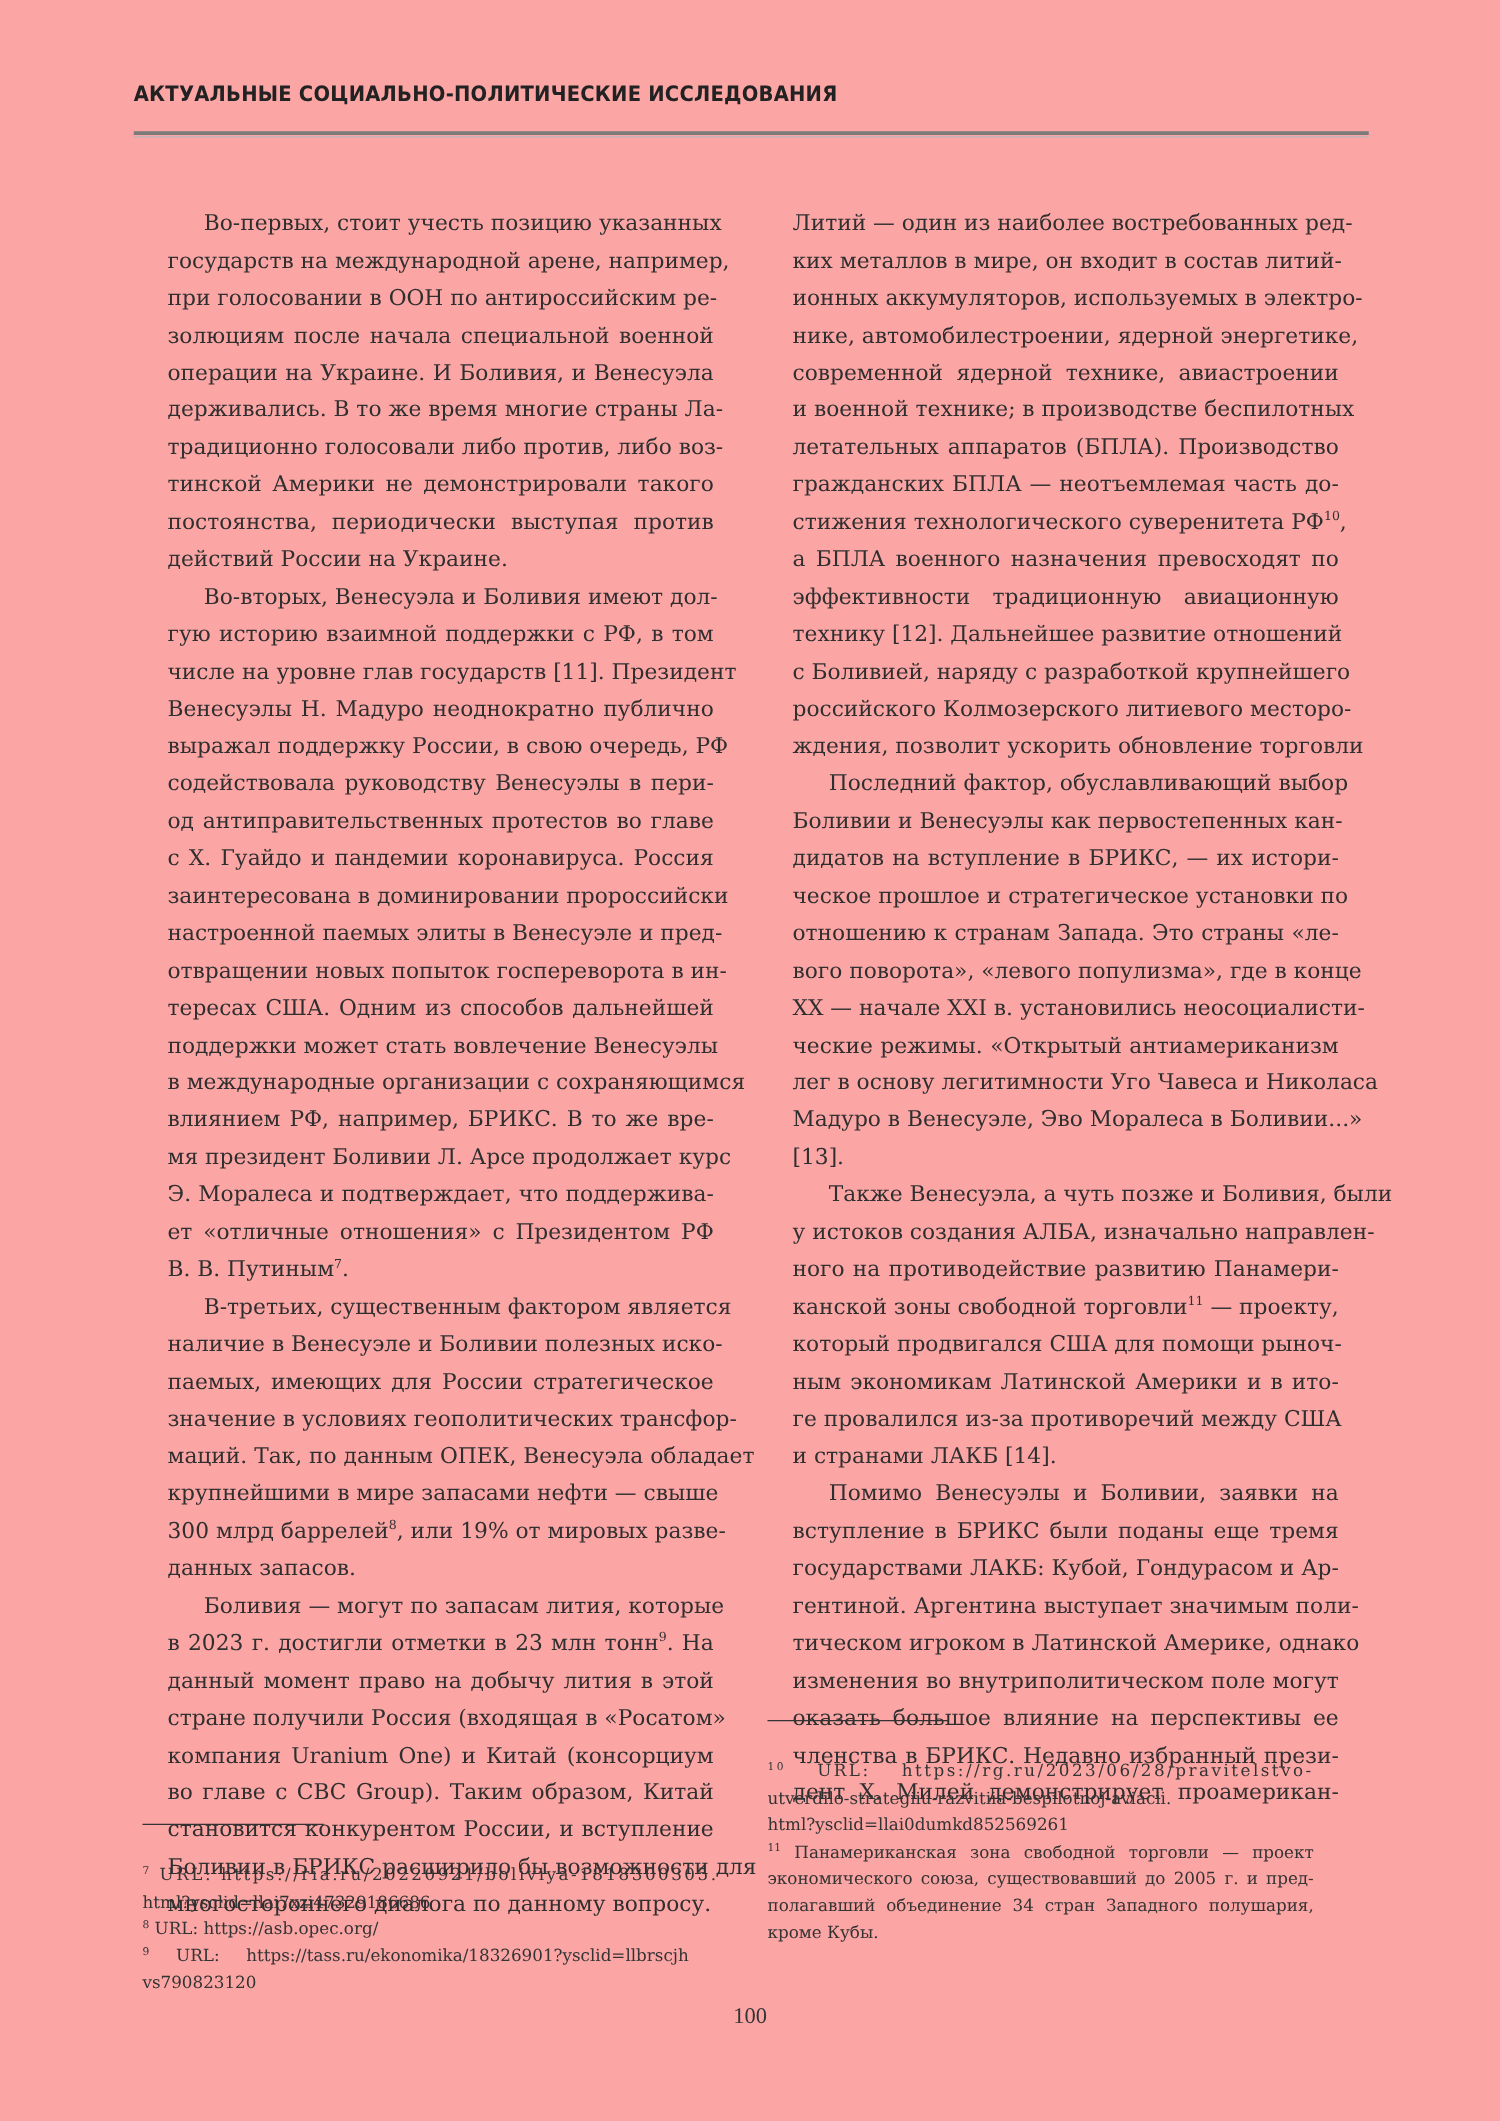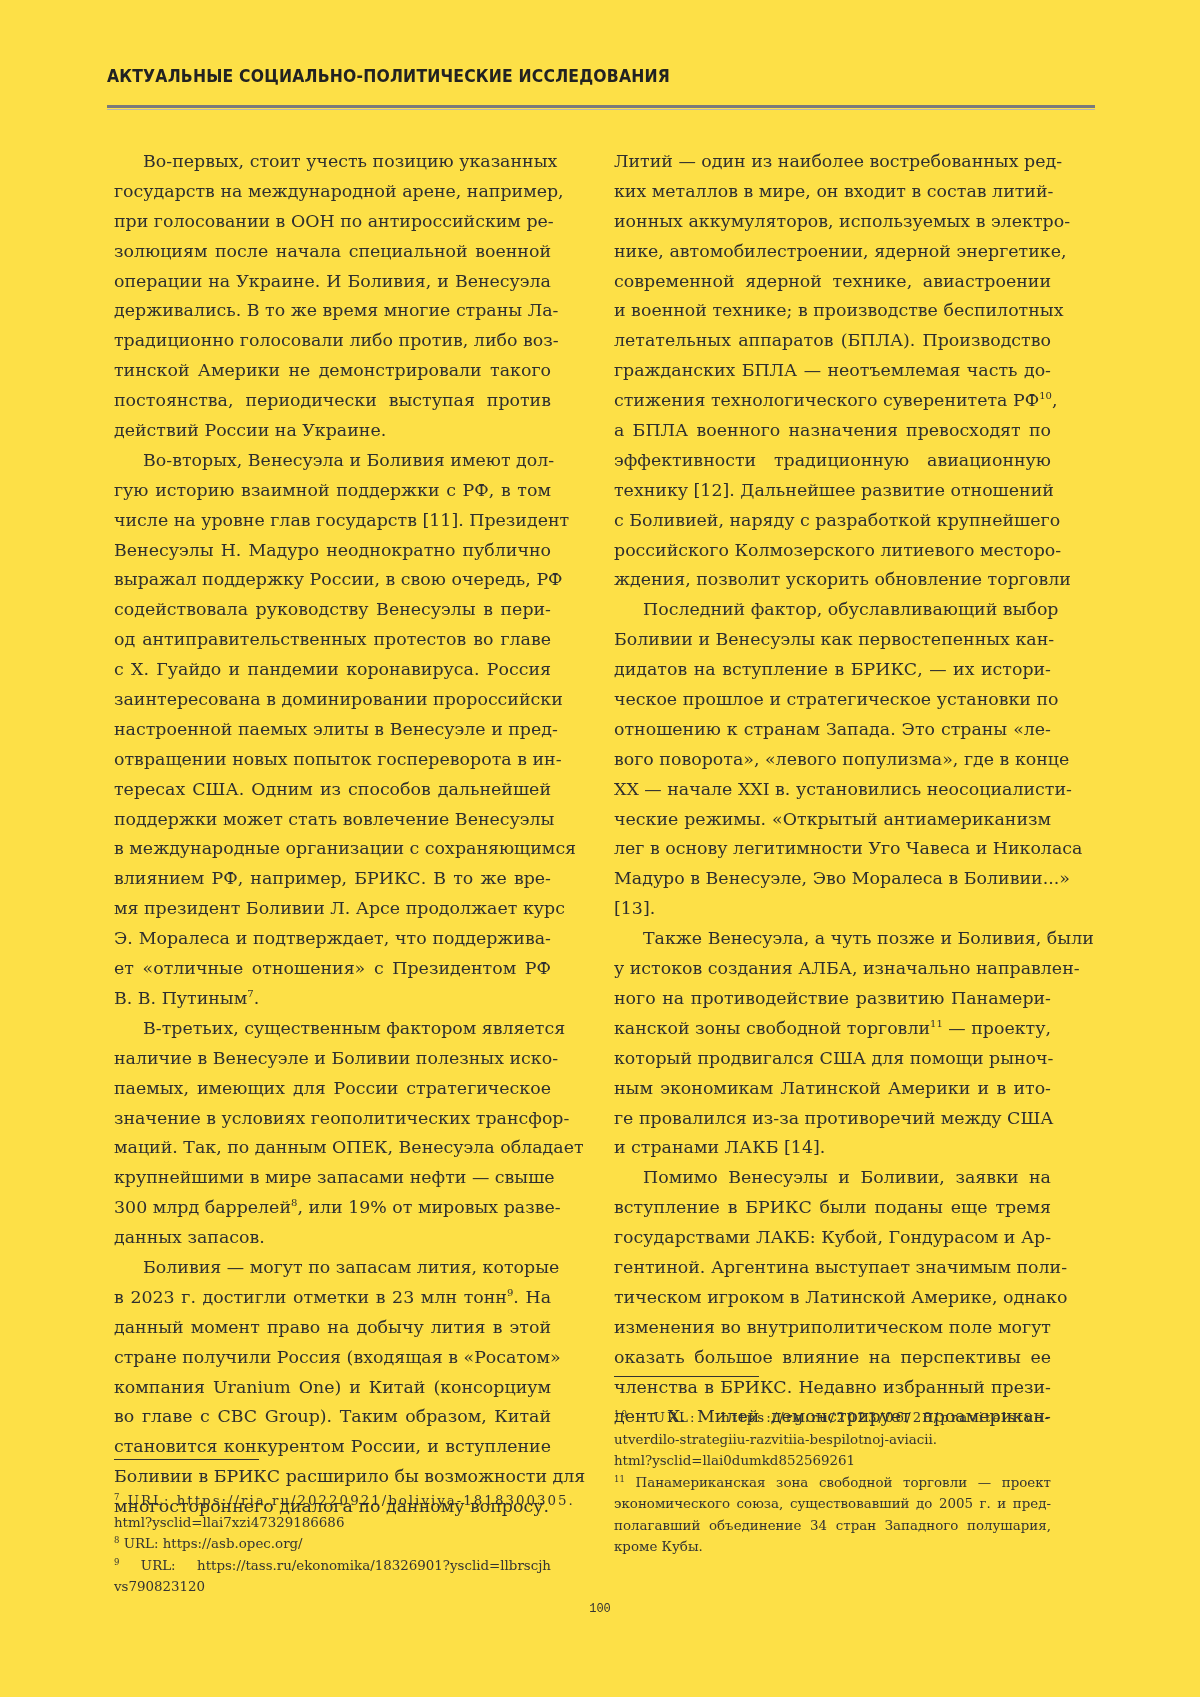--- a/index.html
+++ b/index.html
@@ -1,40 +1,40 @@
 <!DOCTYPE html>
 <html><head>
 <meta charset="utf-8">
 <style>
   html, body { margin: 0; padding: 0; background: #ffffff; }
   body { width: 1200px; height: 1697px; position: relative; overflow: hidden; }
-  .page { position: absolute; left: 0; top: 0; width: 1200px; height: 1697px; background: #fde047; color: #2b2b2b; }
+  .page { position: absolute; left: 0; top: 0; width: 1200px; height: 1697px; background: #fca5a5; color: #2b2b2b; }
   .running-head {
     position: absolute; left: 107px; top: 66px;
     font-family: "DejaVu Sans", sans-serif; font-weight: bold; font-size: 17px;
     letter-spacing: 0.2px; color: #222; transform: scaleX(0.92); transform-origin: left center;
   }
   .head-rule { position: absolute; left: 107px; top: 105px; width: 988px; height: 0; border-top: 3px solid #7a7a7a; }
   .head-rule2 { position: absolute; left: 107px; top: 109px; width: 988px; height: 0; border-top: 1px solid #b5b5b5; }
-  .col { position: absolute; top: 147px; width: 437px;
-    font-family: "DejaVu Serif", serif; font-size: 17.4px; line-height: 29.9px; color: #2f2f2f; }
+  .col { position: absolute; top: 165px; width: 437px;
+    font-family: "DejaVu Serif", serif; font-size: 17.4px; line-height: 29.9px; color: #2f2f2f; margin-left: 20px; }
   .col.left { left: 114px; }
   .col.right { left: 614px; }
   .line { display: block; white-space: nowrap; text-align: justify; text-align-last: justify; height: 29.9px; overflow: visible; }
   .line.last { text-align-last: left; }
   .line.indent { padding-left: 29px; }
   sup { font-size: 10px; line-height: 0; vertical-align: 7px; }
   .fn-rule { position: absolute; height: 0; border-top: 1.5px solid #333; width: 145px; }
   .fn { position: absolute; width: 437px; font-family: "DejaVu Serif", serif; font-size: 13.4px; line-height: 21.5px; color: #333; margin-top: 24px; }
   .fn .fline { display: block; white-space: nowrap; height: 21.5px; text-align: justify; text-align-last: justify; }
   .fn .fline.last { text-align-last: left; }
   .fn sup { font-size: 8.5px; vertical-align: 5px; }
   .spaced { letter-spacing: 2px; }
   .page-number { position: absolute; left: 0; width: 1200px; top: 1602px; text-align: center;
-    font-family: Liberation Mono, monospace; font-size: 12px; color: #333; }
+    font-family: Liberation Serif, serif; font-size: 18px; color: #333; }
 </style>
 </head>
 <body>
 
 <div class="page">
   <div class="running-head">АКТУАЛЬНЫЕ СОЦИАЛЬНО-ПОЛИТИЧЕСКИЕ ИССЛЕДОВАНИЯ</div>
   <div class="head-rule"></div>
   <div class="head-rule2"></div>
 
   <div class="col left" id="left-col">

